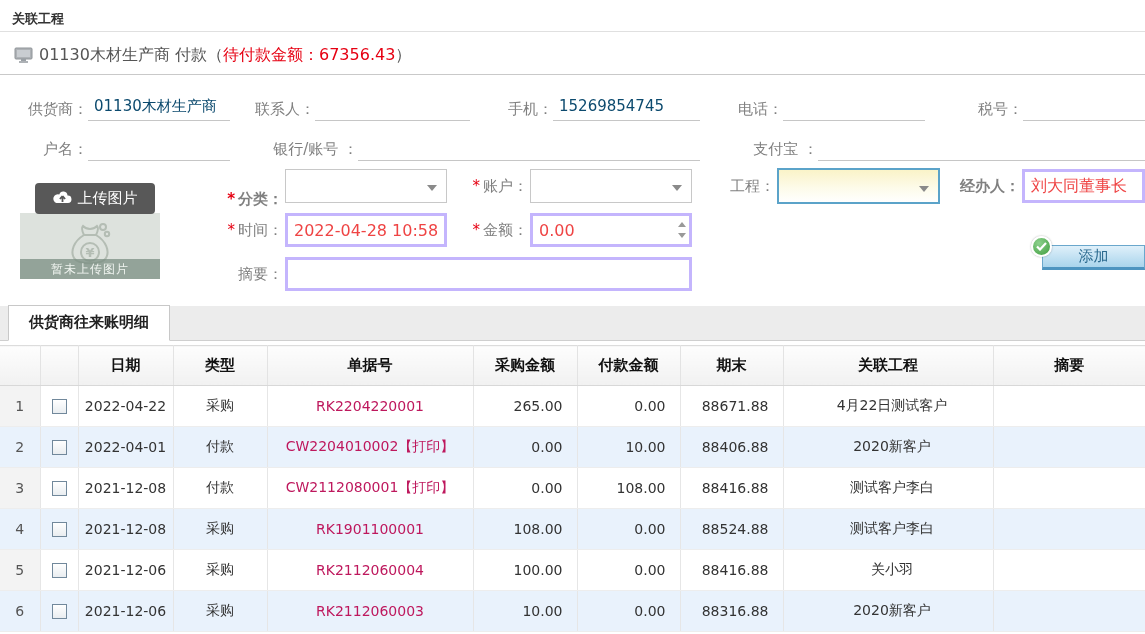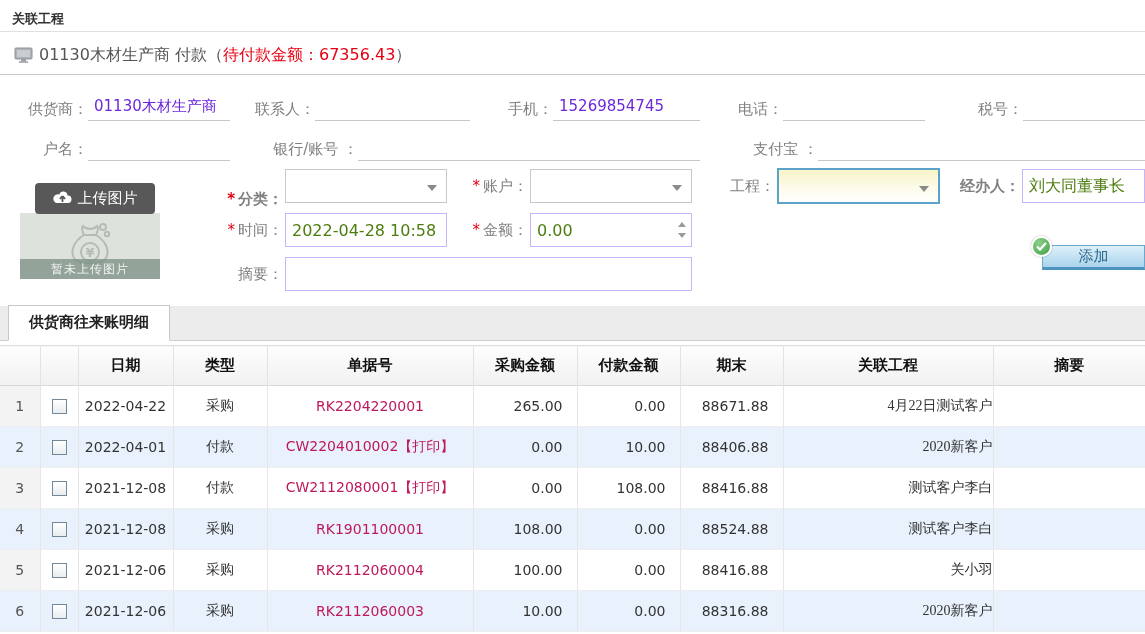--- a/index.html
+++ b/index.html
@@ -13,56 +13,56 @@
   
   .subheader { height:43px; display:flex; align-items:center; padding:4px 0 0 14px; border-bottom:1px solid #c9c9c9; font-size:16px; color:#555; }
   .subheader .mon { margin-right:6px; display:inline-flex; }
   .red { color:#e60012; }
 
   
   .info-section { height:88px; padding-top:6px; font-size:15px; }
   .info-row { display:flex; align-items:flex-end; height:40px; }
   .pair { display:flex; align-items:flex-end; }
   .flabel { color:#808080; text-align:right; white-space:nowrap; padding-bottom:2px; }
-  .fvalue { border-bottom:1px solid #c6c6c6; height:24px; color:#6d28d9; padding:0 2px 1px 6px; white-space:nowrap; overflow:hidden; }
+  .fvalue { border-bottom:1px solid #c6c6c6; height:24px; color:#0c4a6e; padding:0 2px 1px 6px; white-space:nowrap; overflow:hidden; }
 
   
   .mid-section { position:relative; height:135px; font-size:15px; }
   .upload-btn { position:absolute; left:35px; top:20px; width:120px; height:31px; background:#585858; color:#fff; border:none; border-radius:4px; font-size:15px; display:flex; align-items:center; justify-content:center; gap:6px; cursor:pointer; z-index:2; font-family:inherit; }
   .upload-ph { position:absolute; left:20px; top:50px; width:140px; height:66px; background:#dde2dd; overflow:hidden; }
   .upload-ph .bag { position:absolute; left:50%; top:54%; transform:translate(-50%,-50%); }
   .ph-caption { position:absolute; left:0; right:0; bottom:0; height:20px; background:rgba(122,142,130,0.75); color:#f0f4f0; font-size:12px; text-align:center; line-height:20px; letter-spacing:1px; }
 
   .mlabel { position:absolute; height:34px; line-height:34px; text-align:right; color:#808080; white-space:nowrap; }
   .req { color:#e60012; margin-right:3px; }
   .selectbox { position:absolute; height:34px; background:#fff; border:1px solid #c8c8c8; }
   .selectbox .arr { position:absolute; right:9px; top:15px; width:0; height:0; border-left:5px solid transparent; border-right:5px solid transparent; border-top:6px solid #8a8a8a; }
   .selectbox.project { border:2px solid #5ba3c9; background:linear-gradient(#faf3c8,#fdfbe9 55%,#ffffff); }
-  .textinput { position:absolute; height:34px; border:1px solid #c4b5fd; background:#fff; font-size:16px; color:#4d7c0f; padding:0 6px; font-family:inherit; outline:none; }
+  .textinput { position:absolute; height:34px; border:3px solid #c4b5fd; background:#fff; font-size:16px; color:#ef4444; padding:0 6px; font-family:inherit; outline:none; }
   .spinwrap { position:absolute; width:16px; height:32px; display:flex; flex-direction:column; align-items:center; justify-content:center; gap:6px; }
   .spin-up { width:0; height:0; border-left:4px solid transparent; border-right:4px solid transparent; border-bottom:5px solid #999; }
   .spin-dn { width:0; height:0; border-left:4px solid transparent; border-right:4px solid transparent; border-top:5px solid #999; }
 
   .add-btn { position:absolute; left:1042px; top:82px; width:103px; height:25px; background:linear-gradient(#dff0fa,#a9d4ec); border:1px solid #6aa7cc; border-bottom:3px solid #4d94c0; color:#2b6a8f; font-size:15px; font-family:inherit; cursor:pointer; }
   .check-ic { position:absolute; left:1031px; top:73px; width:21px; height:21px; border-radius:50%; background:radial-gradient(circle at 35% 30%, #8cd08c, #3f9e3f); border:2px solid #fff; box-shadow:0 0 2px rgba(0,0,0,.35); z-index:2; display:flex; align-items:center; justify-content:center; }
   .check-ic svg { display:block; }
 
   
   .tab-strip { margin-top:8px; height:35px; background:#ececec; border-bottom:1px solid #cfcfcf; position:relative; }
   .tab { position:absolute; left:8px; bottom:-1px; background:#fff; border:1px solid #c8c8c8; border-bottom:1px solid #fff; padding:7px 20px 8px; font-size:15px; font-weight:bold; color:#222; }
 
   
   table.grid { width:1145px; border-collapse:collapse; table-layout:fixed; margin-top:4px; font-size:14px; }
   .grid th { height:40px; background:linear-gradient(#fdfdfd,#f1f1f1); font-weight:bold; color:#111; font-size:15px; border-right:1px solid #e3e3e3; border-bottom:1px solid #d8d8d8; border-top:1px solid #dcdcdc; text-align:center; }
   .grid th:last-child, .grid td:last-child { border-right:none; }
   .grid td { height:41px; border-right:1px solid #e6e6e6; border-bottom:1px solid #ededed; text-align:center; color:#333; overflow:hidden; white-space:nowrap; }
   .grid tr.even td { background:#e9f2fc; }
   .grid td.rownum { background:#f3f3f3; color:#555; }
   .grid td.num { text-align:right; padding-right:14px; }
-  .grid td.left { text-align:right; padding-left:8px;font-family:Liberation Serif, serif; }
+  .grid td.left { text-align:center; padding-left:8px; }
   .doc-link { color:#be185d; text-decoration:none; cursor:pointer; }
   .cbx { display:inline-block; width:15px; height:15px; border:1px solid #71889b; background:linear-gradient(#ffffff,#e9edf0); vertical-align:middle; cursor:pointer; }
 </style>
 </head>
 <body>
 
 <div class="page-title-bar">
   <span class="page-title">关联工程</span>
 </div>
 

